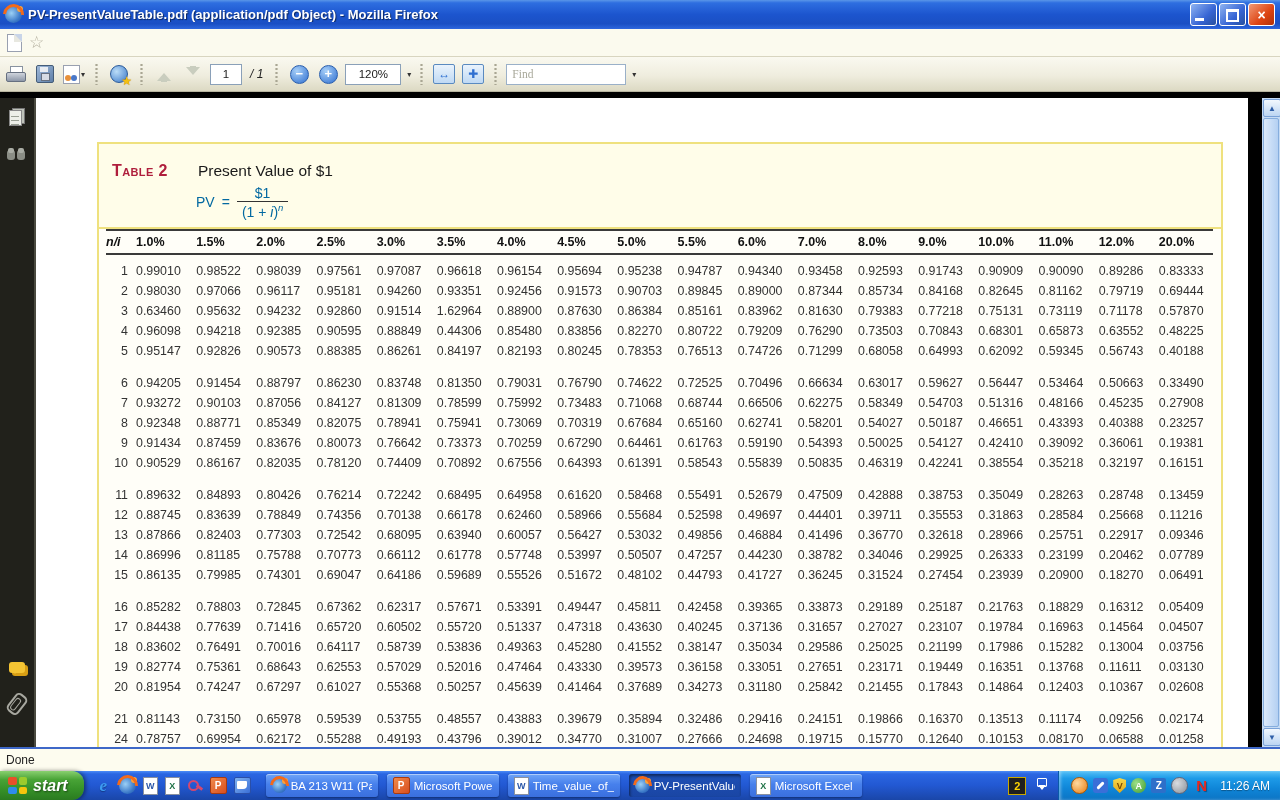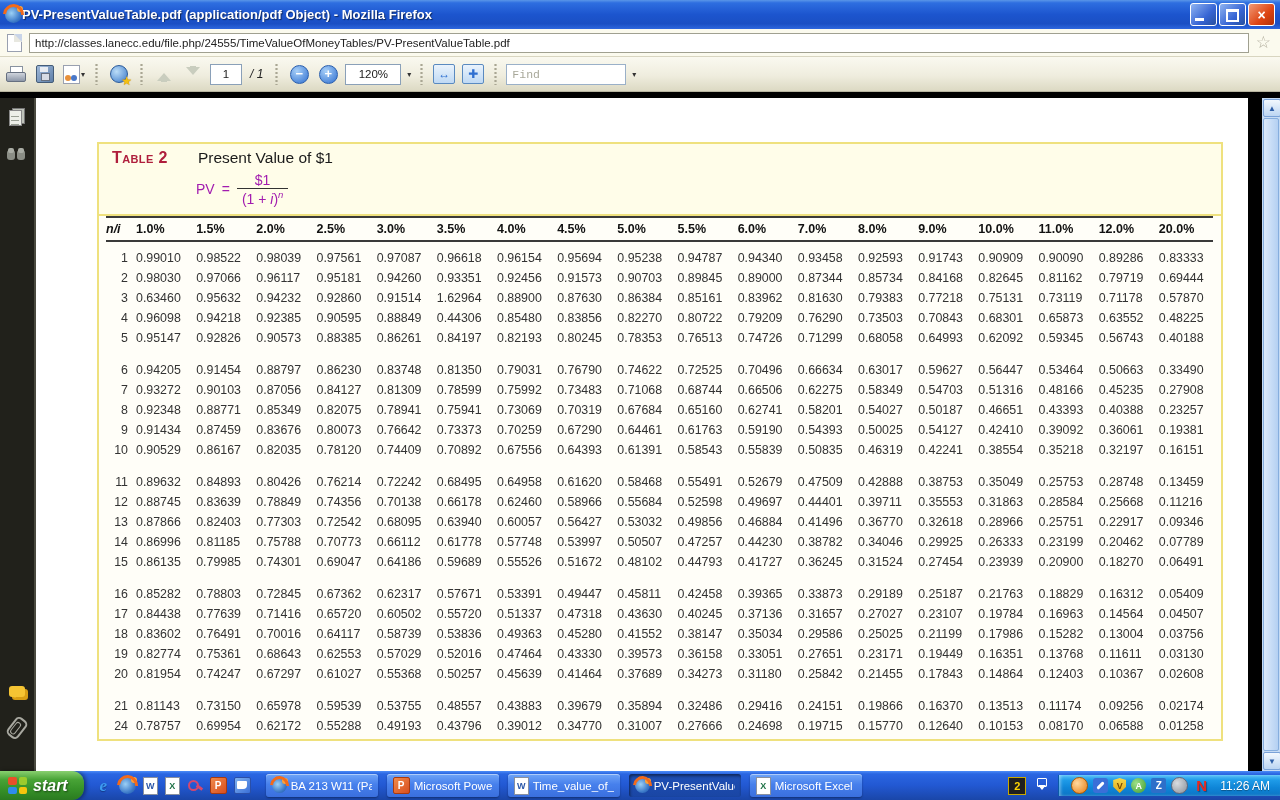--- a/index.html
+++ b/index.html
@@ -1,21 +1,21 @@
 <!DOCTYPE html>
 <html><head>
 <meta charset="utf-8">
 <style>
   html,body{margin:0;padding:0;}
   body{width:1280px;height:800px;overflow:hidden;font-family:"Liberation Sans",sans-serif;background:#000;}
   .app{width:1280px;height:800px;display:flex;flex-direction:column;}
 
   
   .titlebar{height:29px;background:linear-gradient(180deg,#5A96E8 0%,#2E6EE0 10%,#1C55CE 50%,#1A4FC4 82%,#2E67DE 100%);
-    display:flex;align-items:center;padding:0 3px 0 5px;flex:0 0 auto;}
+    display:flex;align-items:center;padding:0 3px 0 5px;gap:6px;flex:0 0 auto;}
   .title-text{color:#fff;font-weight:bold;font-size:13px;flex:1;white-space:nowrap;overflow:hidden;
     text-shadow:1px 1px 1px rgba(0,0,0,.55);}
   .winbtns{display:flex;gap:2px;padding-right:2px;}
   .wbtn{width:25px;height:21px;border-radius:3px;border:1px solid #fff;position:relative;
     background:linear-gradient(135deg,#8FB4F2,#3765D4 60%,#27509E);}
   .wbtn.close{background:linear-gradient(135deg,#F29A76,#DD4413 60%,#B03008);color:#fff;font-weight:bold;
     font-size:14px;display:flex;align-items:center;justify-content:center;line-height:1;}
   .wbtn.min::after{content:"";position:absolute;left:4px;bottom:4px;width:9px;height:3px;background:#fff;}
   .wbtn.max::after{content:"";position:absolute;left:6px;top:5px;width:9px;height:8px;border:2px solid #fff;border-top-width:3px;background:transparent;}
 
@@ -67,21 +67,21 @@
     display:flex;align-items:center;justify-content:center;font-family:"Liberation Sans",sans-serif;}
   .pagebox{width:30px;text-align:center;padding:0;}
   .zoombox{width:54px;}
   .slash{font-size:12px;color:#222;font-style:italic;padding:0 3px;}
   .ic-zoom{width:17px;height:17px;border-radius:50%;border:1px solid #2A5FAE;color:#fff;font-weight:bold;font-size:13px;
     display:flex;align-items:center;justify-content:center;line-height:0;
     background:radial-gradient(circle at 35% 30%,#A8D0F8,#2F6FD0);}
   .fit{width:20px;height:18px;border:1px solid #5A8AC0;border-radius:2px;color:#2F6FD0;font-size:12px;
     display:flex;align-items:center;justify-content:center;background:linear-gradient(#EAF3FC,#BFD9F4);}
   .findbox{width:108px;height:19px;border:1px solid #9AB0C8;background:#fff;font-size:11.5px;color:#444;
-    padding:0 5px;font-family:Liberation Mono, monospace;outline:none;}
+    padding:0 5px;font-family:Liberation Serif, serif;outline:none;}
   .findbox::placeholder{color:#A8A89A;}
 
   
   .viewport{flex:1 1 auto;background:#000;display:flex;padding-top:6px;min-height:0;}
   .sidebar{width:34px;background:#21211B;border-right:2px solid #4A4A40;display:flex;flex-direction:column;align-items:center;flex:0 0 auto;}
   .sb-group-top{display:flex;flex-direction:column;align-items:center;gap:22px;margin-top:10px;}
   .sb-group-bottom{display:flex;flex-direction:column;align-items:center;gap:20px;margin-top:auto;margin-bottom:32px;}
   .sb-pages{width:16px;height:18px;position:relative;}
   .sb-pages::before{content:"";position:absolute;right:0;top:0;width:11px;height:14px;background:#BFC3BA;border:1px solid #777;}
   .sb-pages::after{content:"";position:absolute;left:0;bottom:0;width:11px;height:14px;background:#EDEFE8;border:1px solid #888;
@@ -97,25 +97,25 @@
   .page{flex:1 1 auto;background:#FFFFFF;position:relative;overflow:hidden;}
   .blackstrip{width:14px;background:#000;flex:0 0 auto;}
   .scrollbar{width:18px;background:#C6DBF4;display:flex;flex-direction:column;flex:0 0 auto;}
   .sbtn{width:16px;height:16px;margin:1px;border:1px solid #7AA2D8;border-radius:2px;color:#2F5FA8;font-size:8px;
     display:flex;align-items:center;justify-content:center;background:linear-gradient(#F2F8FE,#BCD5F2);flex:0 0 auto;}
   .sthumb{flex:1 1 auto;margin:0 1px;border:1px solid #86AEDE;border-radius:2px;
     background:linear-gradient(90deg,#DCEAFB,#B4D0F2);}
 
   
   .table-wrap{position:absolute;left:61px;top:44px;width:1126px;border:2px solid #EFE17E;background:#FFFEF8;box-sizing:border-box;}
-  .band{background:#FFFDE9;border-bottom:2px solid #EFE17E;padding:5px 0 7px 13px;}
+  .band{background:#FFFDE9;border-bottom:2px solid #EFE17E;padding:18px 0 7px 13px;}
   .band-title{display:flex;align-items:baseline;gap:30px;}
   .tbl-label{font-variant:small-caps;font-weight:bold;color:#AF1E3C;font-size:16px;letter-spacing:.4px;}
   .tbl-title{font-size:15.5px;color:#1A1A1A;}
-  .formula{margin:5px 0 0 84px;display:flex;align-items:center;gap:7px;font-size:14px;color:#a21caf;}
+  .formula{margin:5px 0 0 84px;display:flex;align-items:center;gap:7px;font-size:14px;color:#0369a1;}
   .frac{display:flex;flex-direction:column;align-items:center;line-height:1.15;}
   .frac .den{border-top:1.4px solid #333;padding:1px 5px 0;}
   .frac sup{font-size:9.5px;font-style:italic;}
   .frac .ivar{font-style:italic;}
   .table-inner{padding:0 8px 0 7px;}
   .hdr-row{display:grid;grid-template-columns:24px repeat(18,1fr);height:22px;align-items:center;
     border-top:2px solid #3A3A3A;border-bottom:2px solid #3A3A3A;font-weight:bold;font-size:12.5px;color:#111;}
   .hdr-row .corner{font-style:italic;}
   .hcell{padding-left:6px;}
   .tbody{padding:6px 0 3px;}
@@ -146,21 +146,21 @@
     box-shadow:inset 0 1px 0 rgba(255,255,255,.45),0 1px 2px rgba(0,0,0,.35);}
   .tkb.active{background:linear-gradient(180deg,#1E4FB5 0%,#1A46A4 100%);box-shadow:inset 1px 2px 3px rgba(0,0,0,.5);}
   .tkb-label{overflow:hidden;white-space:nowrap;}
   .tki{flex:0 0 auto;display:inline-flex;align-items:center;justify-content:center;}
   .badge-group{margin-left:auto;display:flex;align-items:center;gap:9px;padding-right:9px;}
   .badge2{width:16px;height:16px;background:#1F1F1F;border:1px solid #C8A800;color:#FFD400;font-weight:bold;
     font-size:11px;display:flex;align-items:center;justify-content:center;}
   .hidebtn{width:14px;height:18px;position:relative;}
   .hidebtn::before{content:"";position:absolute;left:2px;top:1px;width:8px;height:7px;border:1.5px solid #fff;border-radius:1px;}
   .hidebtn::after{content:"";position:absolute;left:3px;bottom:1px;border:4px solid transparent;border-top:5px solid #fff;}
-  .tray{height:21px;display:flex;align-items:center;gap:5px;padding:0 10px 0 12px;flex:0 0 auto;
+  .tray{height:29px;display:flex;align-items:center;gap:5px;padding:0 10px 0 12px;flex:0 0 auto;
     border-left:1px solid #0A5AA8;box-shadow:inset 2px 0 3px rgba(255,255,255,.35);
     background:linear-gradient(180deg,#55C1F8 0%,#1E9BE8 25%,#0F86D8 60%,#0C74C4 100%);}
   .clock{color:#fff;font-size:12px;margin-left:5px;text-shadow:0 1px 1px rgba(0,0,0,.35);}
 
   
   .qli,.tri{width:17px;height:17px;display:inline-flex;align-items:center;justify-content:center;position:relative;}
   .ic-ie::after{content:"e";color:#3C9BF0;font:italic bold 17px "Liberation Serif",serif;text-shadow:0 1px 1px rgba(0,0,0,.3);}
   .ic-word,.ic-excel,.ic-worddoc{width:13px;height:16px;background:#fff;border:1px solid #8890A0;display:flex;align-items:center;justify-content:center;}
   .ic-word::after{content:"W";color:#2B57A8;font-weight:bold;font-size:9px;}
   .ic-worddoc::after{content:"W";color:#2B57A8;font-weight:bold;font-size:9px;}
@@ -200,21 +200,20 @@
     <span class="title-text">PV-PresentValueTable.pdf (application/pdf Object) - Mozilla Firefox</span>
     <span class="winbtns">
       <span class="wbtn min"></span>
       <span class="wbtn max"></span>
       <span class="wbtn close">×</span>
     </span>
   </div>
 
   <div class="urlrow">
     <span class="pgicon"></span>
-    <input class="urlinput" type="text" value="http://classes.lanecc.edu/file.php/24555/TimeValueOfMoneyTables/PV-PresentValueTable.pdf" style="">
     <span class="star">☆</span>
   </div>
 
   <div class="toolbar">
     <span class="tbtn">
         <span class="ic-print"></span>
       </span>
     <span class="tbtn">
         <span class="ic-save"></span>
       </span>
@@ -529,21 +528,21 @@
                 <span class="vcell">0.68495</span>
                 <span class="vcell">0.64958</span>
                 <span class="vcell">0.61620</span>
                 <span class="vcell">0.58468</span>
                 <span class="vcell">0.55491</span>
                 <span class="vcell">0.52679</span>
                 <span class="vcell">0.47509</span>
                 <span class="vcell">0.42888</span>
                 <span class="vcell">0.38753</span>
                 <span class="vcell">0.35049</span>
-                <span class="vcell">0.25753</span>
+                <span class="vcell">0.28263</span>
                 <span class="vcell">0.28748</span>
                 <span class="vcell">0.13459</span>
               </div>
               <div class="trow">
                 <span class="ncell">12</span>
                 <span class="vcell">0.88745</span>
                 <span class="vcell">0.83639</span>
                 <span class="vcell">0.78849</span>
                 <span class="vcell">0.74356</span>
                 <span class="vcell">0.70138</span>
@@ -779,20 +778,23 @@
     </div>
 
     <div class="blackstrip"></div>
     <div class="scrollbar">
       <span class="sbtn">▲</span>
       <span class="sthumb"></span>
       <span class="sbtn">▼</span>
     </div>
   </div>
 
+  <div class="statusbar">
+    <span>Done</span>
+  </div>
 
   <div class="taskbar">
     <div class="startbtn">
       <span class="flag">
           <i class="f1"></i>
           <i class="f2"></i>
           <i class="f3"></i>
           <i class="f4"></i>
         </span>
       <span class="start-label">start</span>

